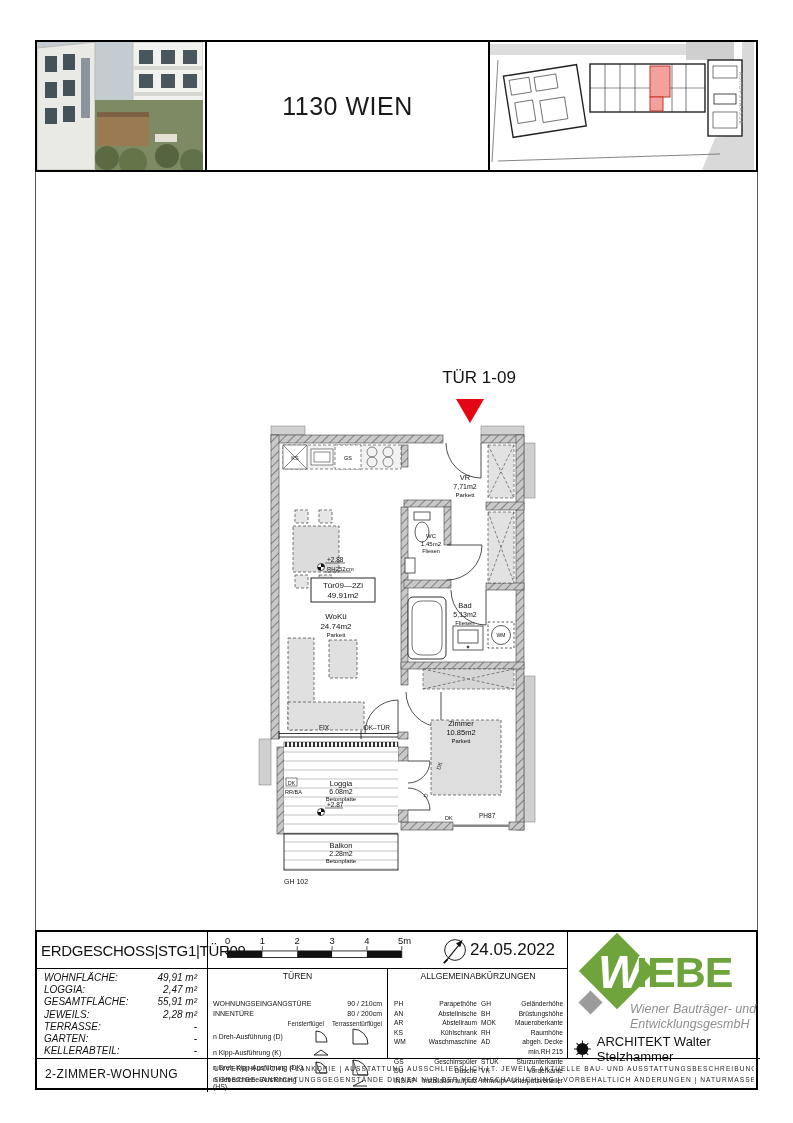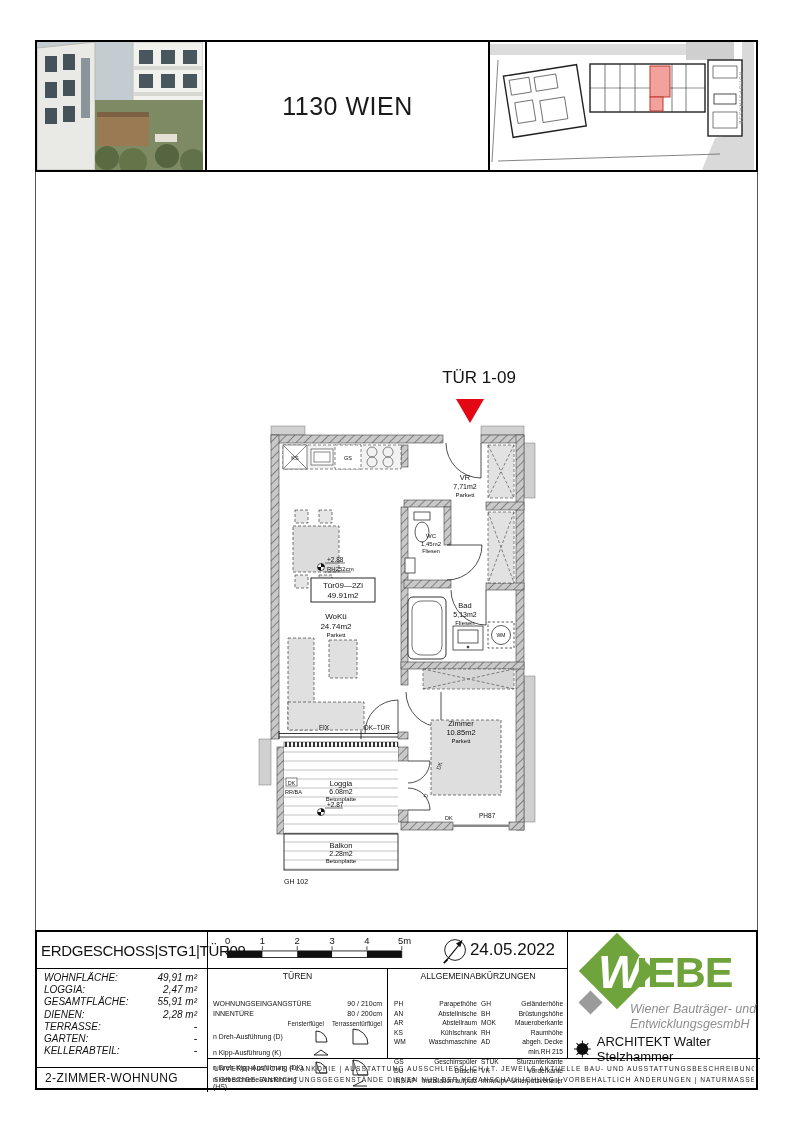--- a/index.html
+++ b/index.html
@@ -32,21 +32,21 @@
 
   
   .titleblock{position:absolute;left:-1px;top:889px;width:723px;height:160px;
               border:2px solid #000;box-sizing:border-box;background:#fff;}
   .tb-left{position:absolute;left:0;top:0;width:170px;height:100%;}
   .tb-title{height:37px;border-bottom:1px solid #000;display:flex;align-items:center;
             padding-left:4px;font-size:15px;letter-spacing:-0.3px;box-sizing:border-box;}
   .tb-areas{height:89px;padding-top:3px;box-sizing:border-box;}
   .area-row{display:flex;justify-content:space-between;font-size:10px;line-height:12.2px;
             padding:0 10px 0 7px;font-style:italic;}
-  .tb-unittype{position:absolute;left:0;bottom:0;width:170px;height:21px;border-top:1px solid #000;
+  .tb-unittype{position:absolute;left:0;bottom:0;width:170px;height:30px;border-top:1px solid #000;
             display:flex;align-items:center;padding-left:8px;font-size:12px;letter-spacing:.4px;box-sizing:border-box;}
   .tb-mid{position:absolute;left:170px;top:0;width:360px;height:126px;border-left:1px solid #000;box-sizing:border-box;}
   .tb-scale-row{height:37px;border-bottom:1px solid #000;display:flex;align-items:center;box-sizing:border-box;}
   .tb-date{margin-left:auto;margin-right:12px;font-size:17px;}
   .tb-doors{position:absolute;left:0;top:37px;width:180px;height:89px;border-right:1px solid #000;
             box-sizing:border-box;padding:2px 5px 0 5px;}
   .tb-abbrev{position:absolute;left:180px;top:37px;width:180px;height:89px;box-sizing:border-box;padding:2px 6px 0 6px;}
   .sec-title{text-align:center;font-size:8.6px;margin-bottom:18px;}
   .drow{display:flex;justify-content:space-between;font-size:7px;line-height:10px;}
   .dcols{display:flex;justify-content:flex-end;gap:8px;font-size:6.3px;line-height:9px;color:#222;}
@@ -384,21 +384,21 @@
             </div>
           <div class="area-row">
               <span>LOGGIA:</span>
               <span>2,47 m²</span>
             </div>
           <div class="area-row">
               <span>GESAMTFLÄCHE:</span>
               <span>55,91 m²</span>
             </div>
           <div class="area-row">
-              <span>DIENEN:</span>
+              <span>JEWEILS:</span>
               <span>2,28 m²</span>
             </div>
           <div class="area-row">
               <span>TERRASSE:</span>
               <span>-</span>
             </div>
           <div class="area-row">
               <span>GARTEN:</span>
               <span>-</span>
             </div>

